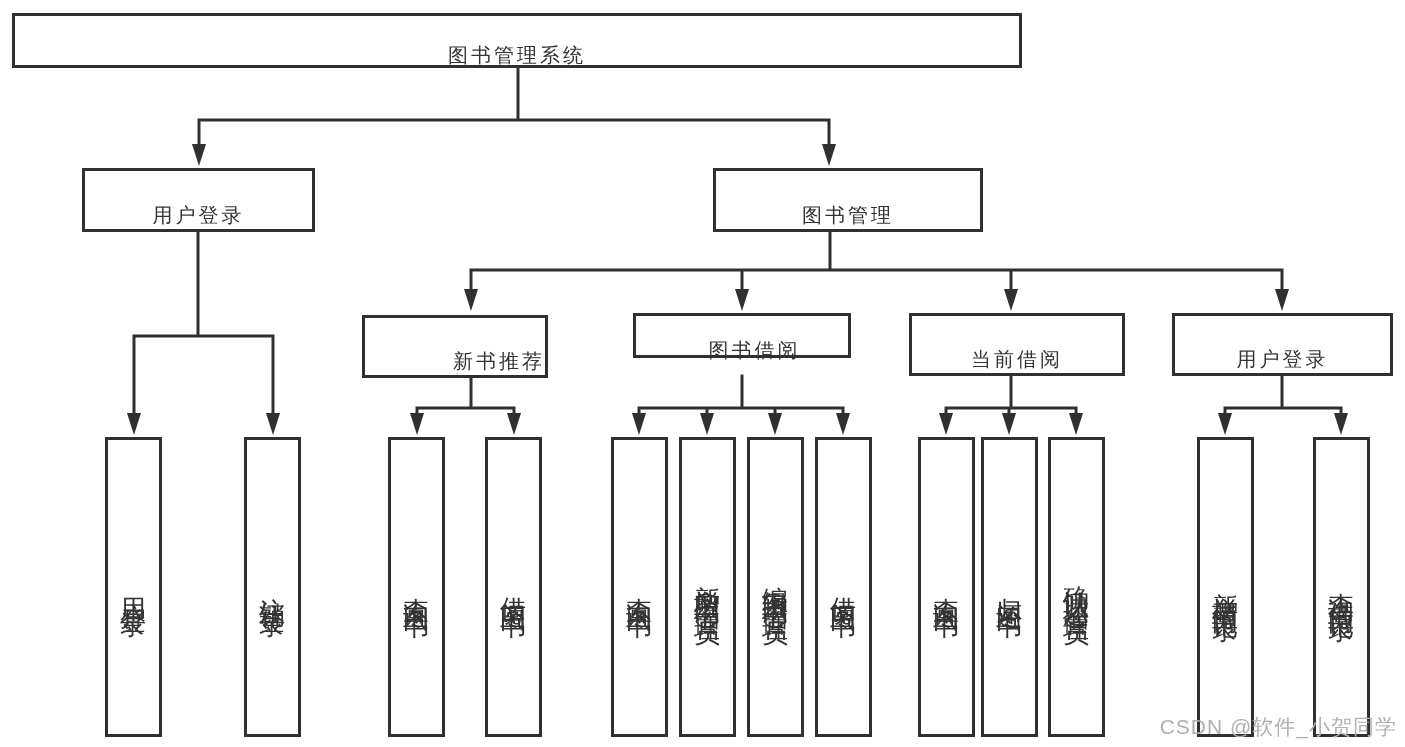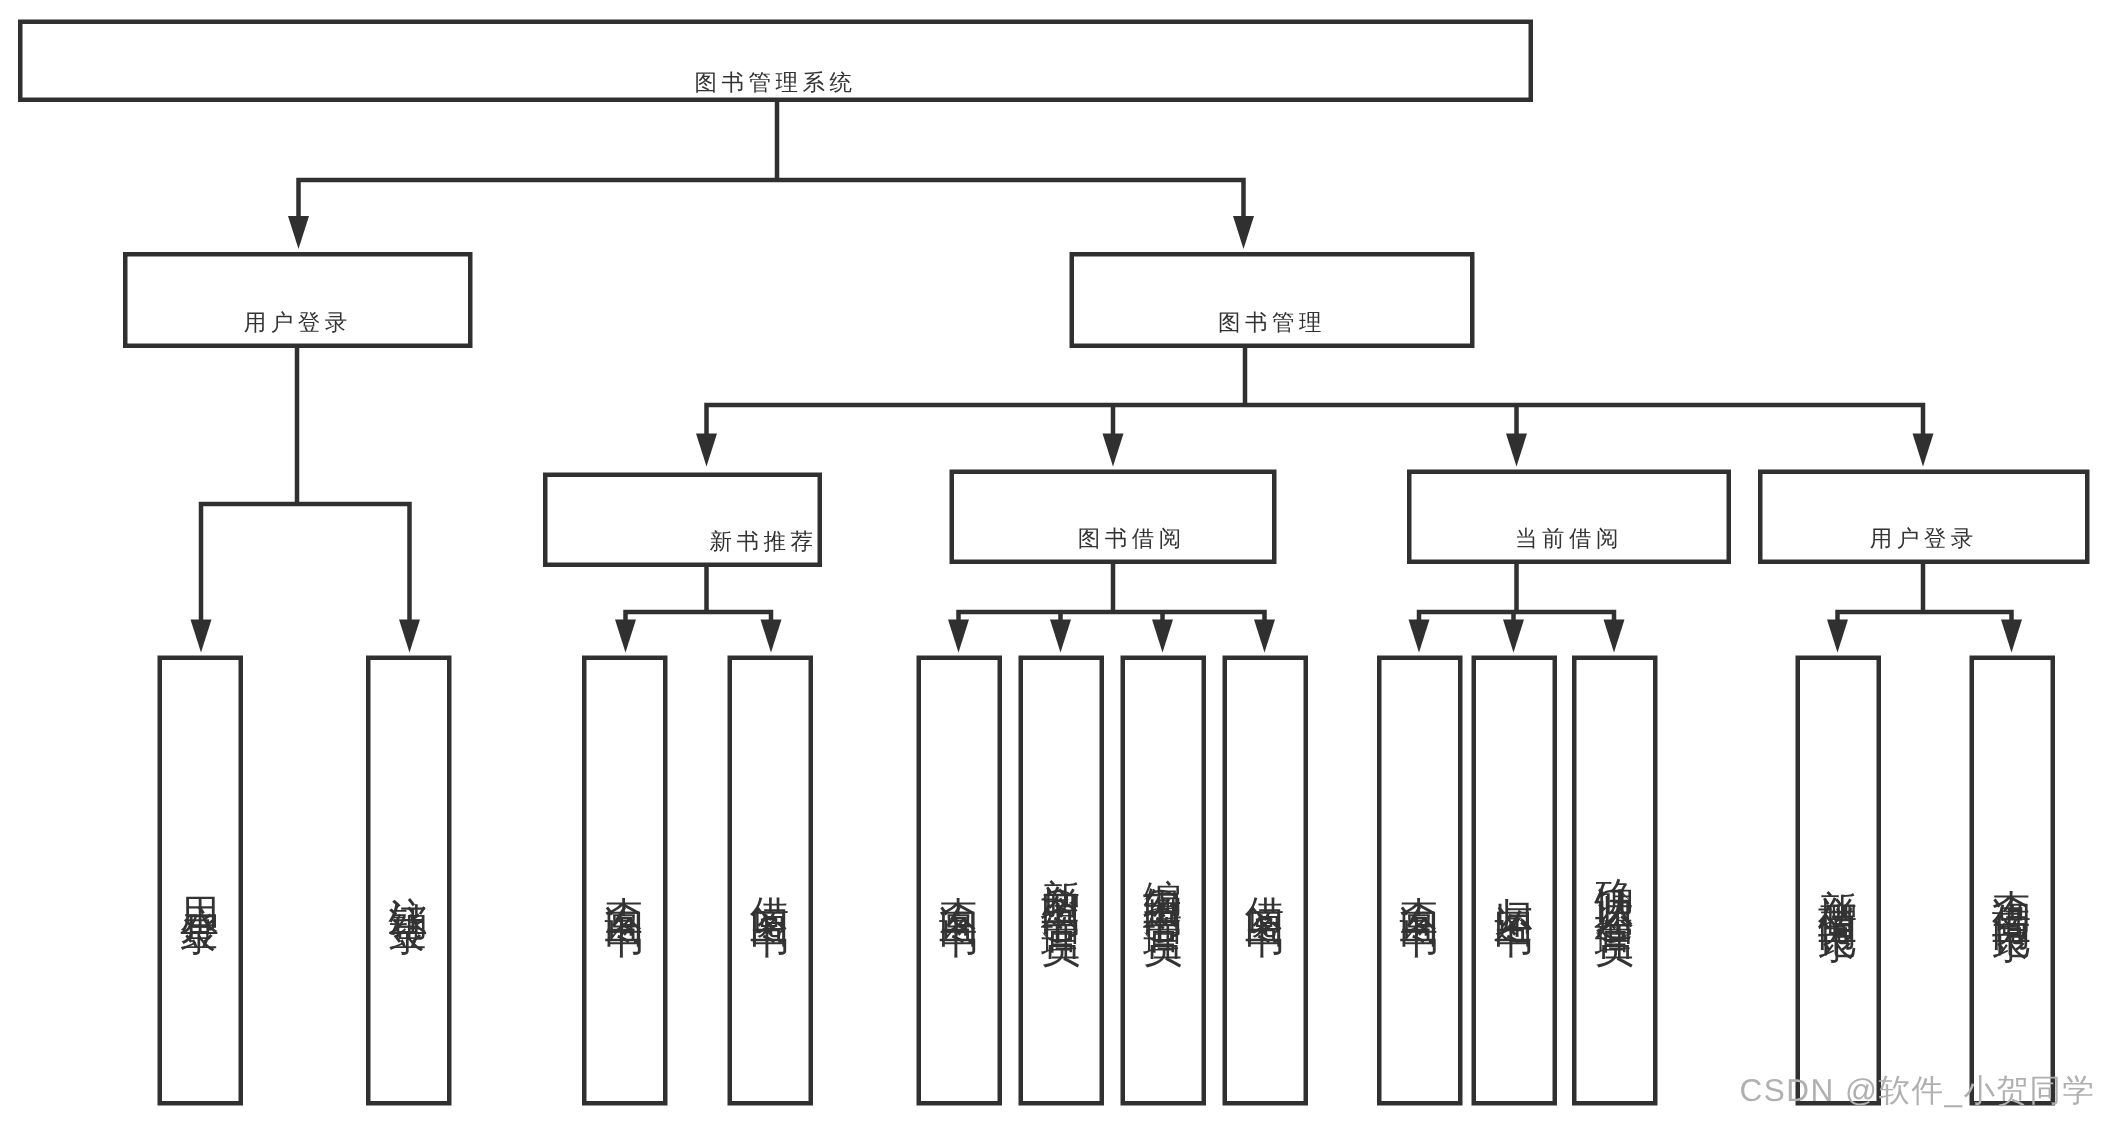--- a/index.html
+++ b/index.html
@@ -22,21 +22,21 @@
     position: absolute;
     box-sizing: border-box;
     border: 3px solid #303030;
     background: #ffffff;
     display: flex;
     align-items: center;
     justify-content: center;
     z-index: 1;
   }
   .hbox span {
-    font-size: 15px;
+    font-size: 20px;
     letter-spacing: 3px;
     white-space: nowrap;
     color: #333333;
     margin-top: 30px;
   }
   .leaf {
     top: 437px;
     height: 300px;
     width: 57px;
   }
@@ -111,24 +111,24 @@
   <div class="node hbox" style="left:82px; top:168px; width:233px; height:64px;">
     <span>用户登录</span>
   </div>
   <div class="node hbox" style="left:713px; top:168px; width:270px; height:64px;">
     <span>图书管理</span>
   </div>
 
   <div class="node hbox" style="left:362px; top:315px; width:186px; height:63px;justify-content:flex-end;">
     <span>新书推荐</span>
   </div>
-  <div class="node hbox" style="left:633px; top:313px; width:218px; height:63px;padding-left:25px;">
+  <div class="node hbox" style="left:633px; top:313px; width:218px; height:45px;padding-left:25px;">
     <span>图书借阅</span>
   </div>
-  <div class="node hbox" style="left:938px; top:313px; width:216px; height:63px;align-items:center;">
+  <div class="node hbox" style="left:909px; top:313px; width:216px; height:63px;align-items:center;">
     <span>当前借阅</span>
   </div>
   <div class="node hbox" style="left:1172px; top:313px; width:221px; height:63px;">
     <span>用户登录</span>
   </div>
 
   <div class="node leaf" style="left:105px;">
     <span>用户登录</span>
   </div>
   <div class="node leaf" style="left:244px;">

